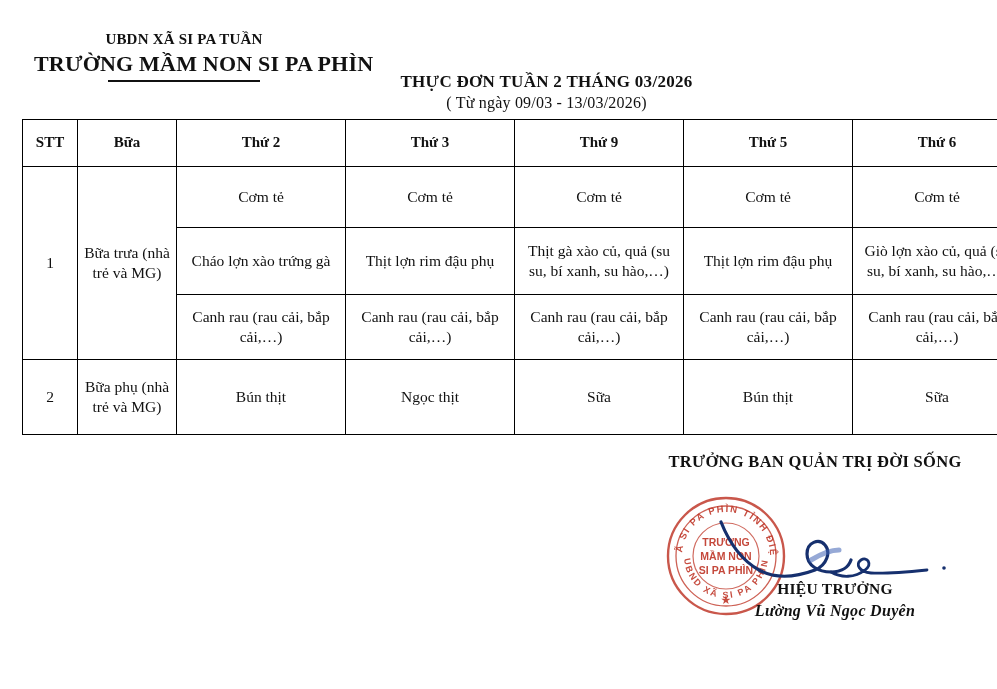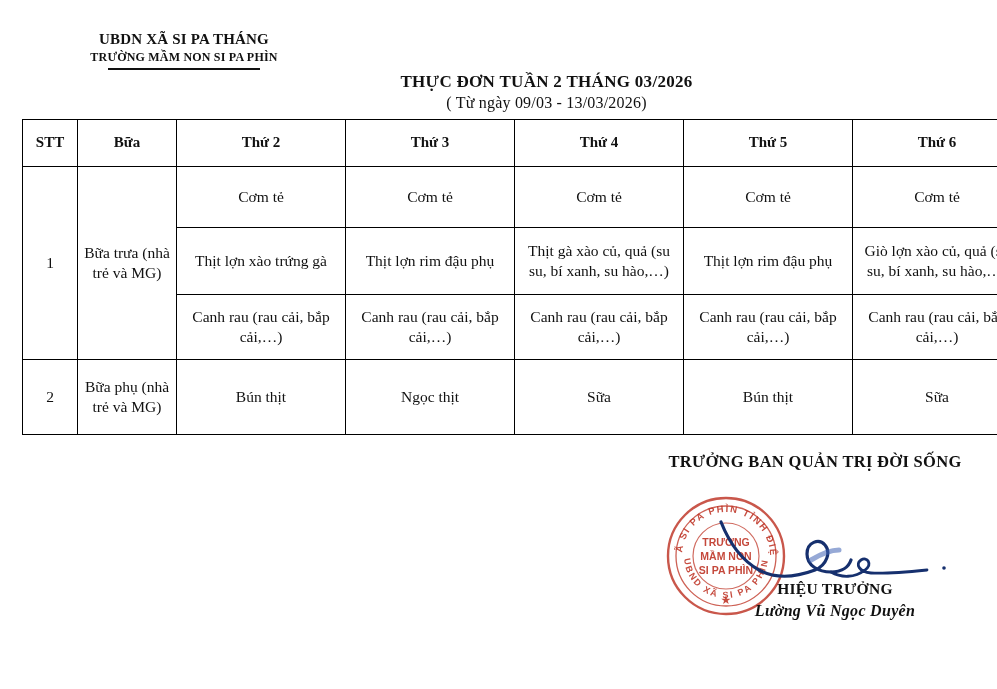--- a/index.html
+++ b/index.html
@@ -25,21 +25,21 @@
     text-align: center;
     line-height: 1.25;
   }
   .org-line1 {
     font-size: 15px;
     font-weight: bold;
     letter-spacing: 0.2px;
     white-space: nowrap;
   }
   .org-line2 {
-    font-size: 12px;
+    font-size: 22px;
     font-weight: bold;
     letter-spacing: 0.2px;
     white-space: nowrap;
     margin-top: 1px;
   }
   .org-rule {
     width: 152px;
     height: 2px;
     background: #111;
     margin: 3px auto 0 auto;
@@ -164,55 +164,55 @@
     font-style: italic;
     letter-spacing: 0.3px;
     padding-left: 40px;
     box-sizing: border-box;
   }
 </style>
 </head>
 <body>
 
 <div class="org-header">
-  <div class="org-line1">UBDN XÃ SI PA THÁNG</div>
+  <div class="org-line1">UBDN XÃ SI PA TUẦN</div>
   <div class="org-line2">TRƯỜNG MẦM NON SI PA PHÌN</div>
   <div class="org-rule"></div>
 </div>
 
 <div class="doc-title">
   <div class="t-main">THỰC ĐƠN TUẦN 2 THÁNG 03/2026</div>
   <div class="t-sub">( Từ ngày 09/03 - 13/03/2026)</div>
 </div>
 
 <table class="menu-table">
   <thead>
     <tr>
       <th class="col-stt">STT</th>
       <th class="col-bua">Bữa</th>
       <th class="col-day">Thứ 2</th>
       <th class="col-day">Thứ 3</th>
-      <th class="col-day">Thứ 4</th>
+      <th class="col-day">Thứ 9</th>
       <th class="col-day">Thứ 5</th>
       <th class="col-day">Thứ 6</th>
     </tr>
   </thead>
   <tbody>
 
     <tr class="row-tall">
       <td class="cell-stt" rowspan="3">1</td>
       <td class="cell-bua" rowspan="3">Bữa trưa (nhà trẻ và MG)</td>
       <td>Cơm tẻ</td>
       <td>Cơm tẻ</td>
       <td>Cơm tẻ</td>
       <td>Cơm tẻ</td>
       <td>Cơm tẻ</td>
     </tr>
     <tr class="row-mid">
-      <td>Thịt lợn xào trứng gà</td>
+      <td>Cháo lợn xào trứng gà</td>
       <td>Thịt lợn rim đậu phụ</td>
       <td>Thịt gà xào củ, quả (su su, bí xanh, su hào,…)</td>
       <td>Thịt lợn rim đậu phụ</td>
       <td>Giò lợn xào củ, quả (su su, bí xanh, su hào,…)</td>
     </tr>
     <tr class="row-soup">
       <td>Canh rau (rau cải, bắp cải,…)</td>
       <td>Canh rau (rau cải, bắp cải,…)</td>
       <td>Canh rau (rau cải, bắp cải,…)</td>
       <td>Canh rau (rau cải, bắp cải,…)</td>

